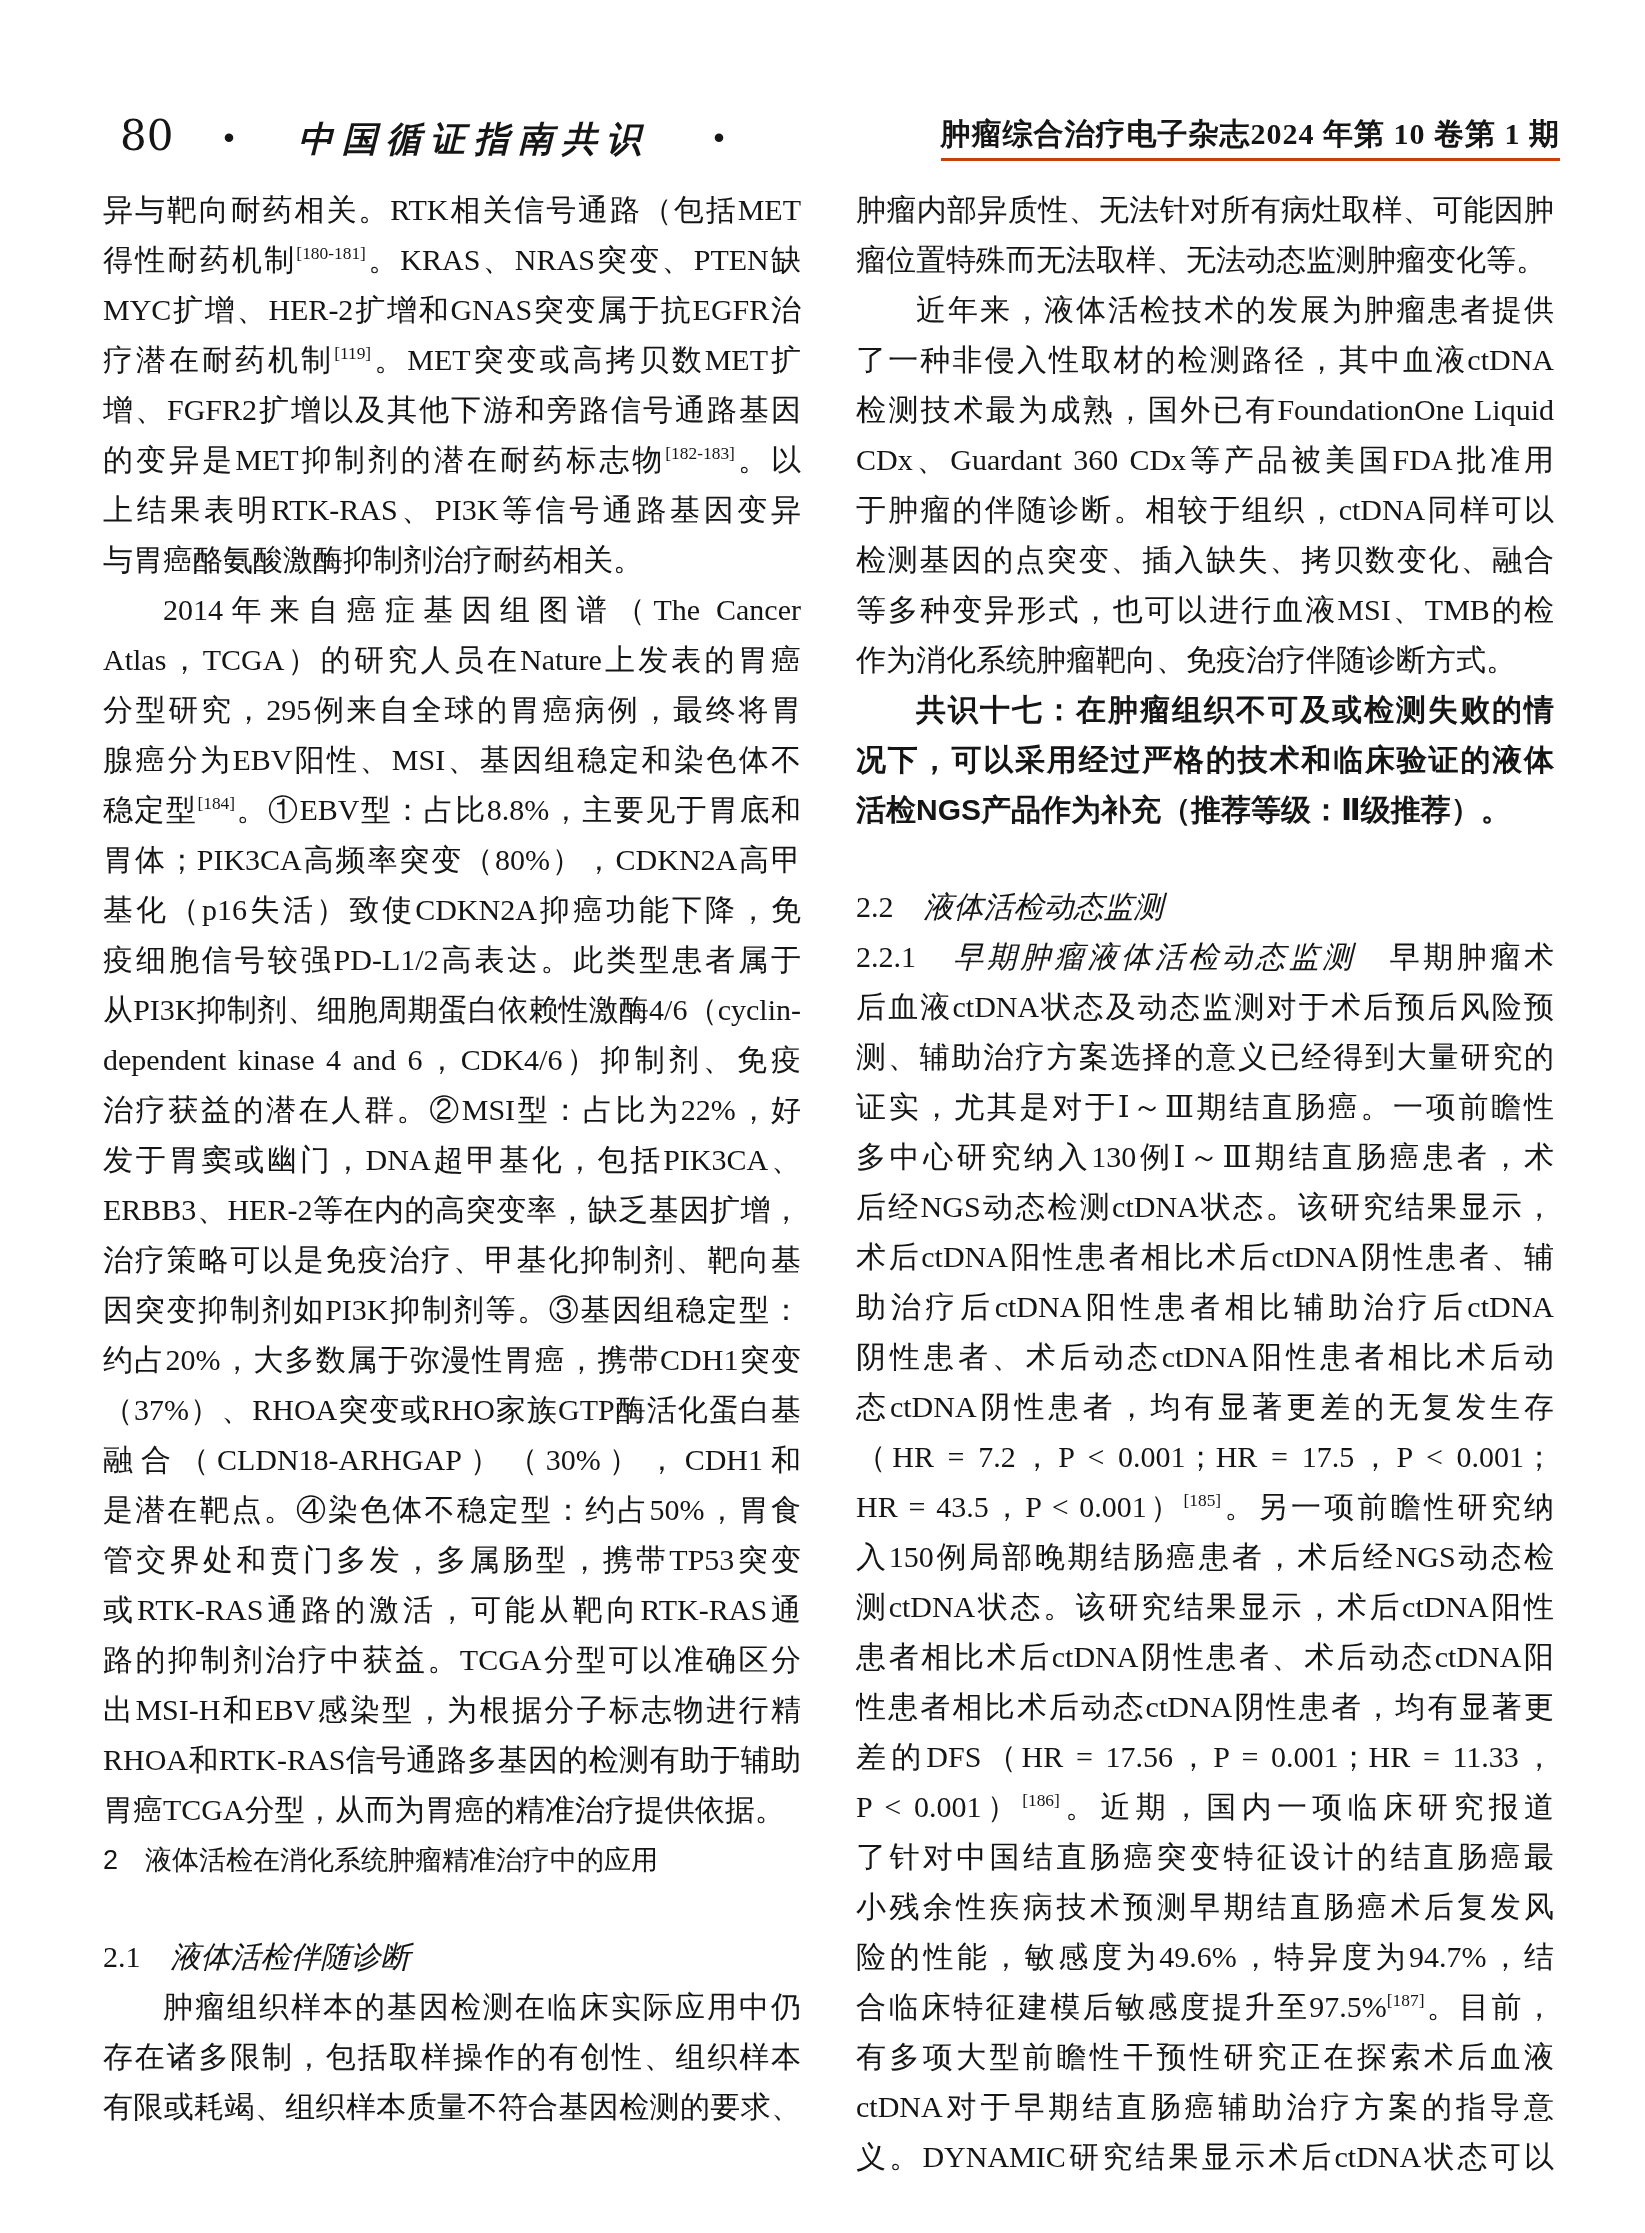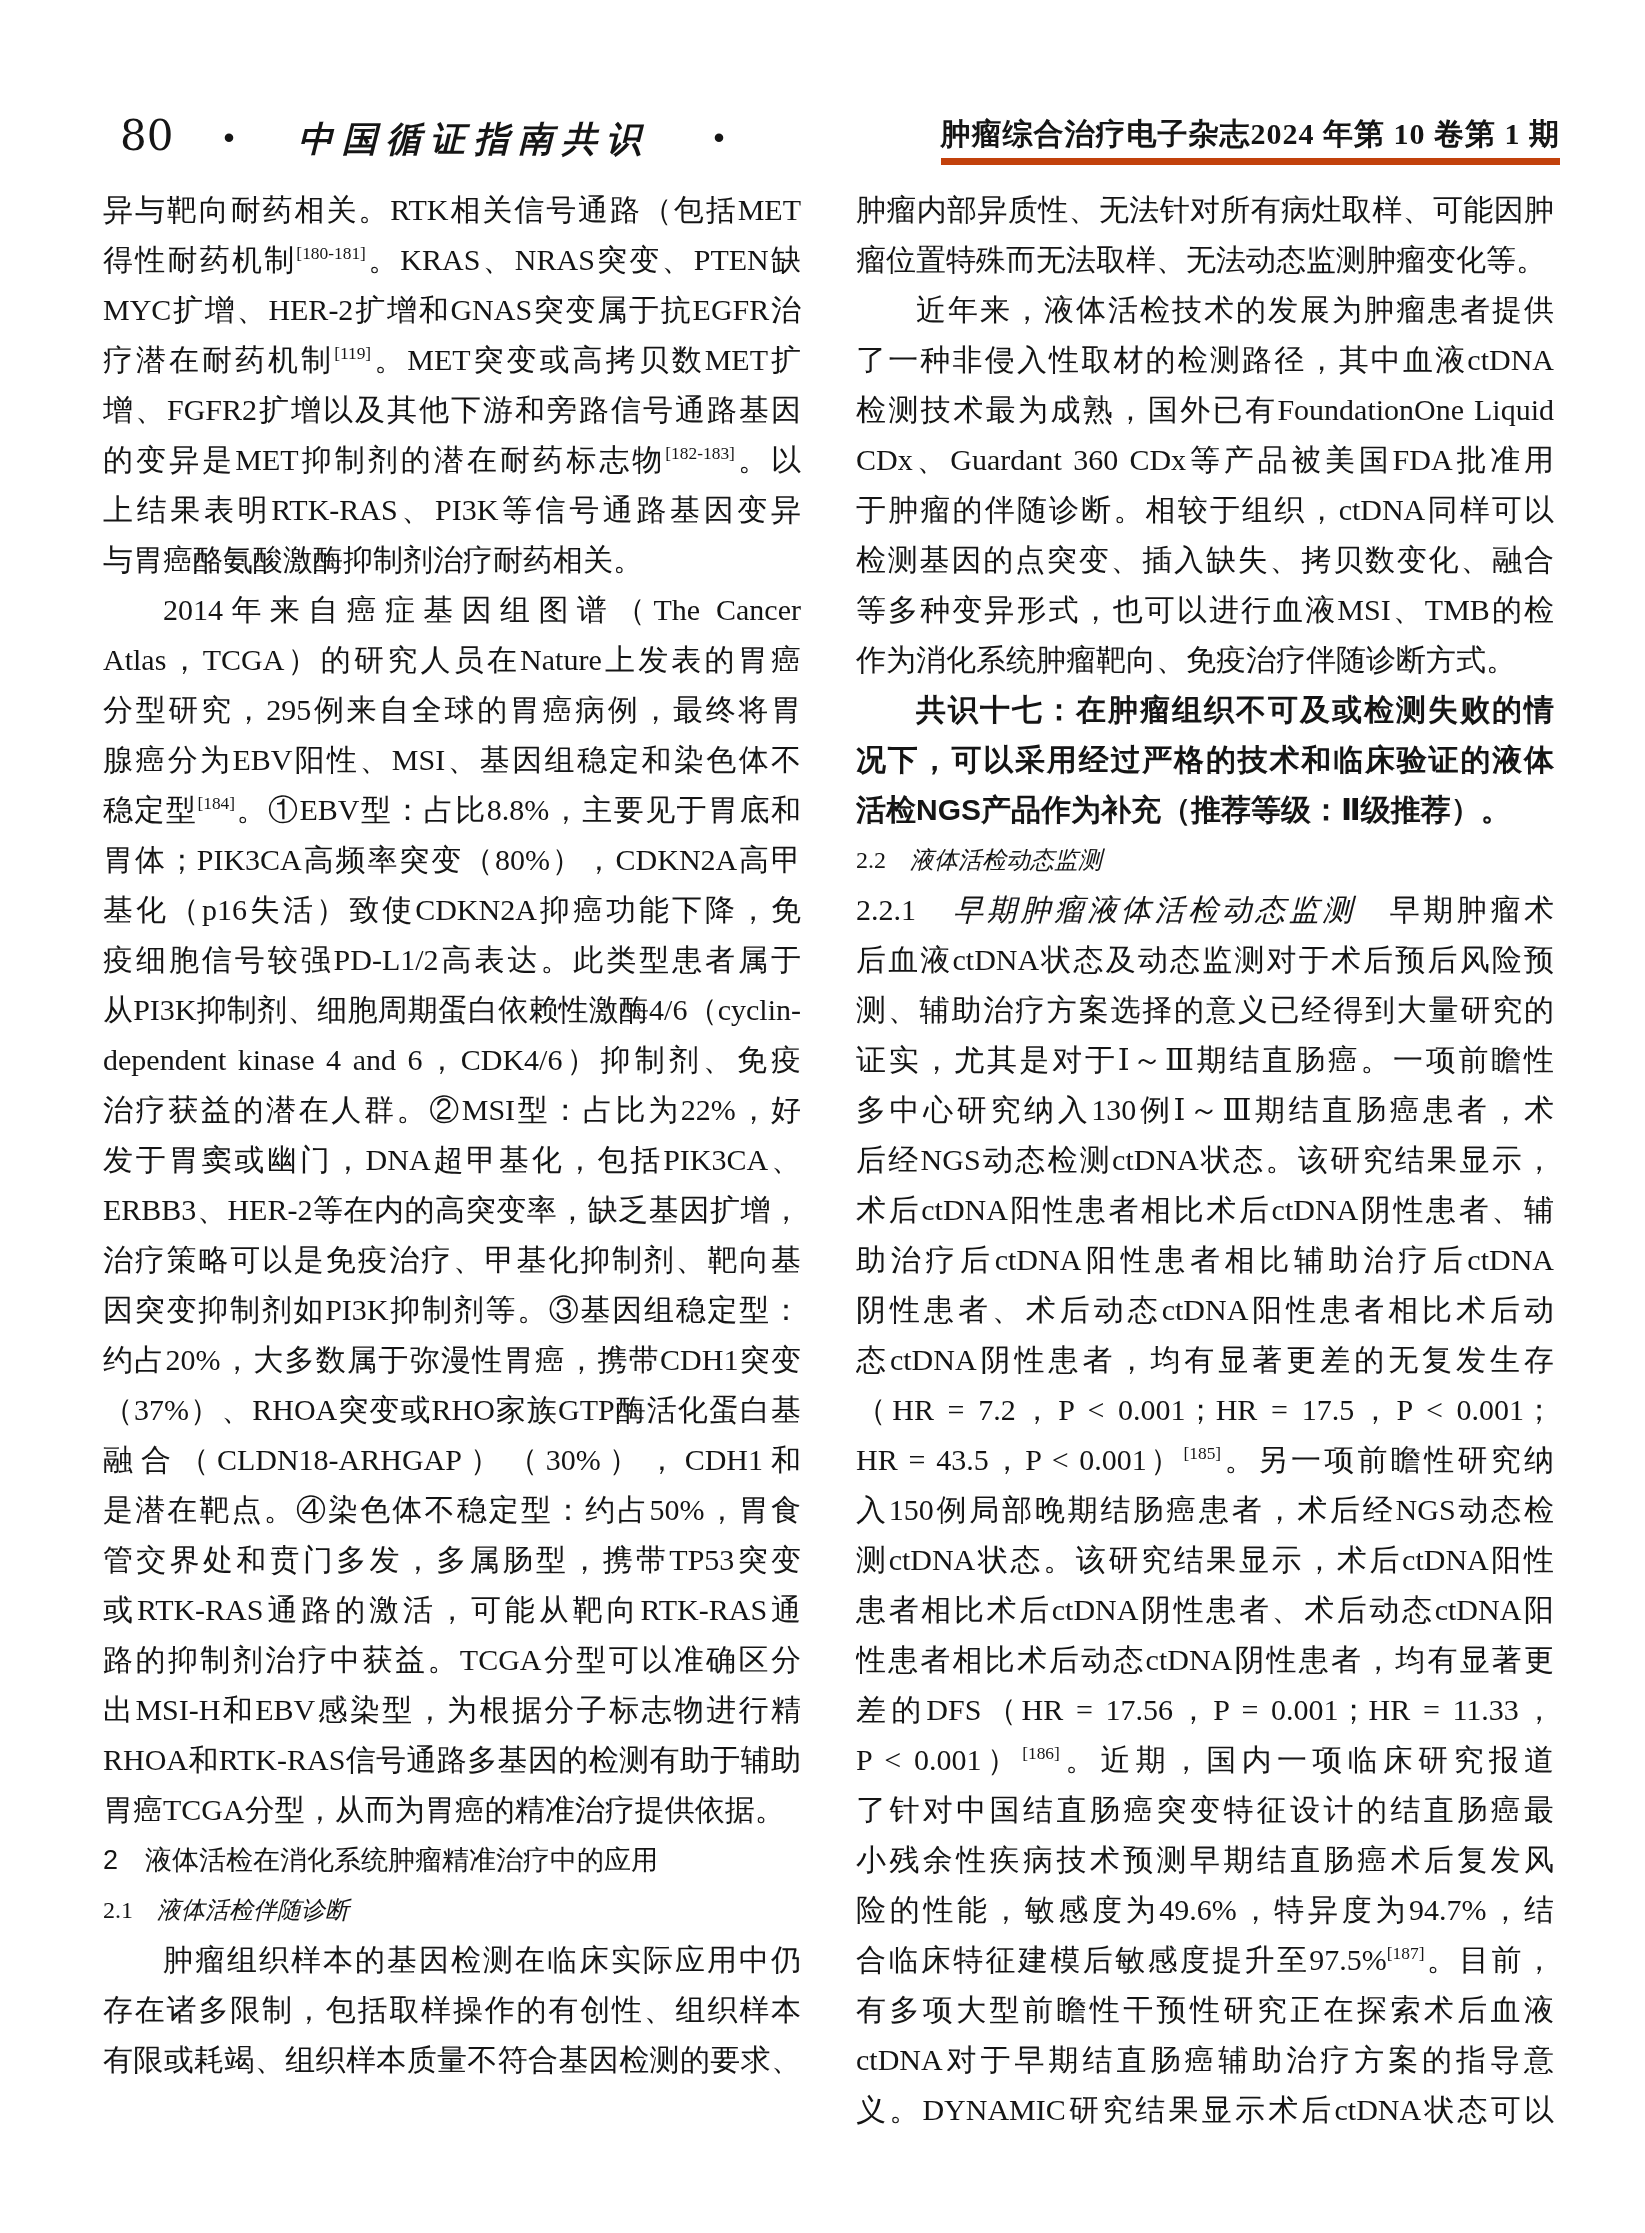--- a/index.html
+++ b/index.html
@@ -24,21 +24,21 @@
     font-weight:bold;font-style:italic;
     letter-spacing:9px;
     font-family:Liberation Mono, monospace;
     margin-left:8px;
   }
   .brand .dot{font-style:normal;letter-spacing:0;font-size:30px;vertical-align:3px;}
   .issue{
     position:absolute;right:103px;top:117px;
     font-size:30px;line-height:34px;font-weight:bold;
     padding-bottom:7px;
-    border-bottom:7px solid #c2410c;
+    border-bottom:3px solid #c2410c;
     letter-spacing:1px;
   }
   
   .col{position:absolute;top:185px;width:698px;}
   .col-left{left:103px;}
   .col-right{left:856px;}
   .line{
     height:50px;line-height:50px;
     font-size:30px;
     text-align:justify;text-align-last:justify;
@@ -48,21 +48,21 @@
   .line.nj{text-align-last:left;}
   .line.ind{text-indent:2em;}
   .it{}
   .kai{font-style:italic;}
   .num{font-style:normal;}
   sup{font-size:0.58em;vertical-align:super;line-height:0;}
   .sec{
     font-family:"Liberation Sans","DejaVu Sans",sans-serif;
     font-weight:400;font-size:27px;
   }
-  .sub{font-size:24px;}
+  .sub{font-size:30px;margin-top:47px;}
   .bold{
     font-family:"Liberation Sans","DejaVu Sans",sans-serif;
     font-weight:700;font-size:30px;
   }
 </style>
 </head>
 <body>
 
 <div class="page">
   <div class="header">

